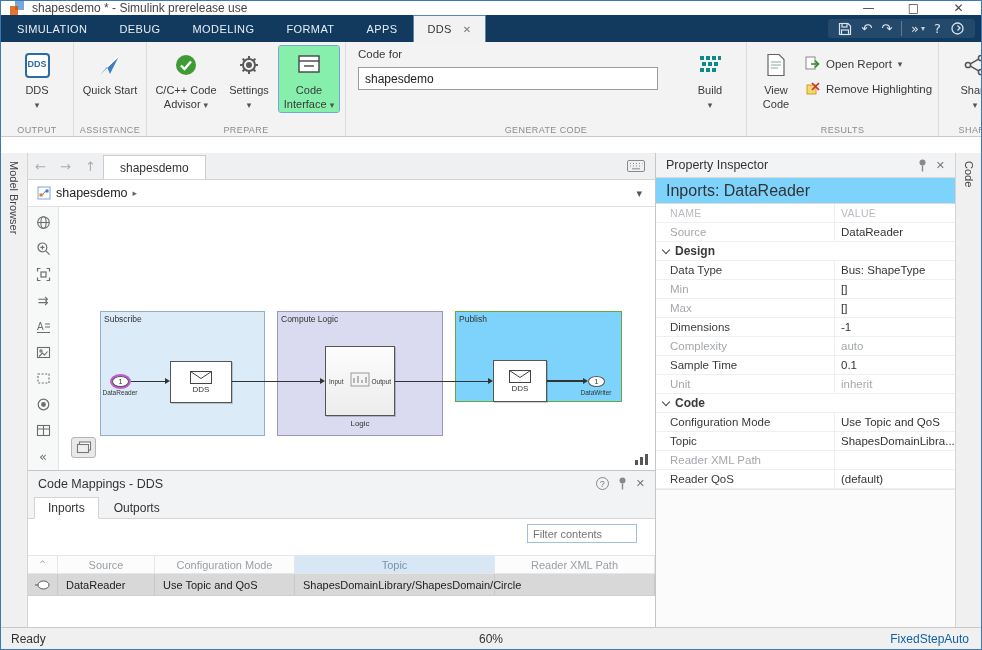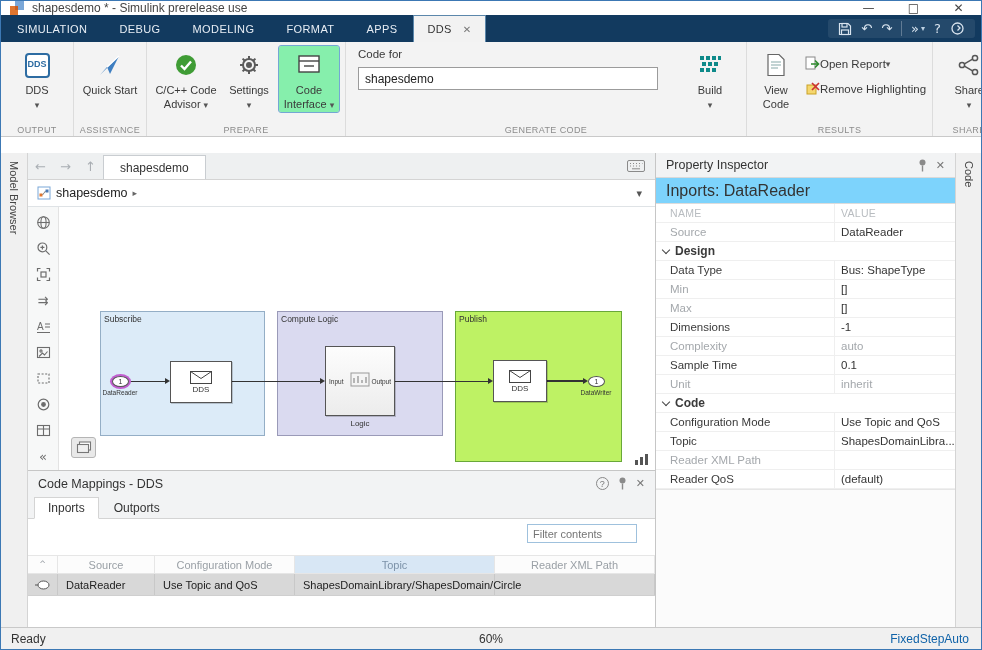--- a/index.html
+++ b/index.html
@@ -30,21 +30,21 @@
   .bigbtn { width: 60px; display: flex; flex-direction: column; align-items: center; padding-top: 4px; gap: 4px; font-size: 11px; line-height: 1.25; text-align: center; color: #3a3a3a; border-radius: 2px; }
   .bigbtn .bicon { width: 32px; height: 30px; display: flex; align-items: center; justify-content: center; }
   .bigbtn.selected { background: #86efac; outline: 1px solid #74a7d4; }
   .blabel { width: 60px; }
   .dd { font-size: 9px; color: #555; }
   .dds-icon { width: 25px; height: 25px; border: 2px solid #2d6ca2; border-radius: 4px; color: #2d6ca2; font-weight: bold; font-size: 9px; display: flex; align-items: center; justify-content: center; background: #fff; }
   .gen-col { display: flex; flex-direction: column; padding: 2px 6px 0; }
   .gen-label { font-size: 11.5px; color: #3a3a3a; margin-bottom: 7px; }
   .gen-input { width: 300px; height: 23px; border: 1px solid #9b9b9b; padding: 0 6px; font: 12px "Liberation Sans",sans-serif; color: #222; background: #fff; }
   .smallbtns { display: flex; flex-direction: column; gap: 10px; padding-top: 10px; margin-left: 6px; }
-  .smallbtn { display: flex; align-items: center; font-size: 11.5px; color: #3a3a3a; white-space: nowrap; }
+  .smallbtn { display: flex; align-items: center; gap: 6px; font-size: 11.5px; color: #3a3a3a; white-space: nowrap; }
 
   
   .main { position: absolute; top: 152px; left: 0; right: 0; bottom: 22px; display: flex; }
   .left-strip { width: 27px; background: #f0f0f0; border-right: 1px solid #d4d4d4; display: flex; justify-content: center; padding-top: 8px; }
   .right-strip { width: 26px; background: #f0f0f0; border-left: 1px solid #d4d4d4; display: flex; justify-content: center; padding-top: 8px; }
   .vlabel { writing-mode: vertical-rl; font-size: 11px; color: #444; }
 
   .center { flex: 1; min-width: 0; display: flex; flex-direction: column; background: #fff; }
   .doc-tabbar { height: 27px; background: #eef0f1; border-bottom: 1px solid #d4d4d4; display: flex; align-items: stretch; }
   .navbtn { width: 25px; display: flex; align-items: center; justify-content: center; color: #a9aeb3; font-size: 13px; }
@@ -57,21 +57,21 @@
 
   .canvas-row { flex: 1; min-height: 0; display: flex; }
   .canvas-tools { width: 31px; background: #f7f8f8; border-right: 1px solid #e3e3e3; display: flex; flex-direction: column; align-items: center; padding-top: 6px; gap: 8px; }
   .ctool { width: 18px; height: 18px; display: flex; align-items: center; justify-content: center; color: #6d6d6d; font-size: 13px; }
   .canvas { flex: 1; position: relative; background: #fff; overflow: hidden; }
 
   .region { position: absolute; border: 1px solid; }
   .rlabel { position: absolute; top: 2px; left: 3px; font-size: 8.5px; color: #333; }
   .region.subscribe { left: 41px; top: 104px; width: 165px; height: 125px; background: #dcebf8; border-color: #94aec6; }
   .region.compute  { left: 218px; top: 104px; width: 166px; height: 125px; background: #dadaf0; border-color: #9a9ab8; }
-  .region.publish  { left: 396px; top: 104px; width: 167px; height: 151px; background: #bef264; border-color: #69a839; }
+  .region.publish  { left: 396px; top: 104px; width: 167px; height: 91px; background: #7dd3fc; border-color: #69a839; }
 
   .sl-block { position: absolute; background: #fff; border: 1px solid #555; box-shadow: 1px 1px 0 rgba(0,0,0,.18); display: flex; flex-direction: column; align-items: center; justify-content: center; gap: 1px; }
   .dds-block { width: 62px; height: 42px; }
   .dds-block .bl { font-size: 8px; color: #333; }
   .logic-block { position: absolute; left: 266px; top: 139px; width: 70px; height: 70px; background: linear-gradient(#fdfdfd,#ececec); border: 1px solid #555; box-shadow: 1px 1px 0 rgba(0,0,0,.18); }
   .pin-in  { position: absolute; left: 3px;  top: 31px; font-size: 6.5px; color: #333; }
   .pin-out { position: absolute; right: 3px; top: 31px; font-size: 6.5px; color: #333; }
   .mini { position: absolute; left: 50%; top: 50%; transform: translate(-50%,-50%); }
   .logic-label { position: absolute; left: 266px; top: 212px; width: 70px; text-align: center; font-size: 8px; color: #333; }
   .port { position: absolute; width: 17px; height: 11px; border: 1px solid #555; border-radius: 50%; background: #fff; display: flex; align-items: center; justify-content: center; font-size: 7px; color: #333; }

